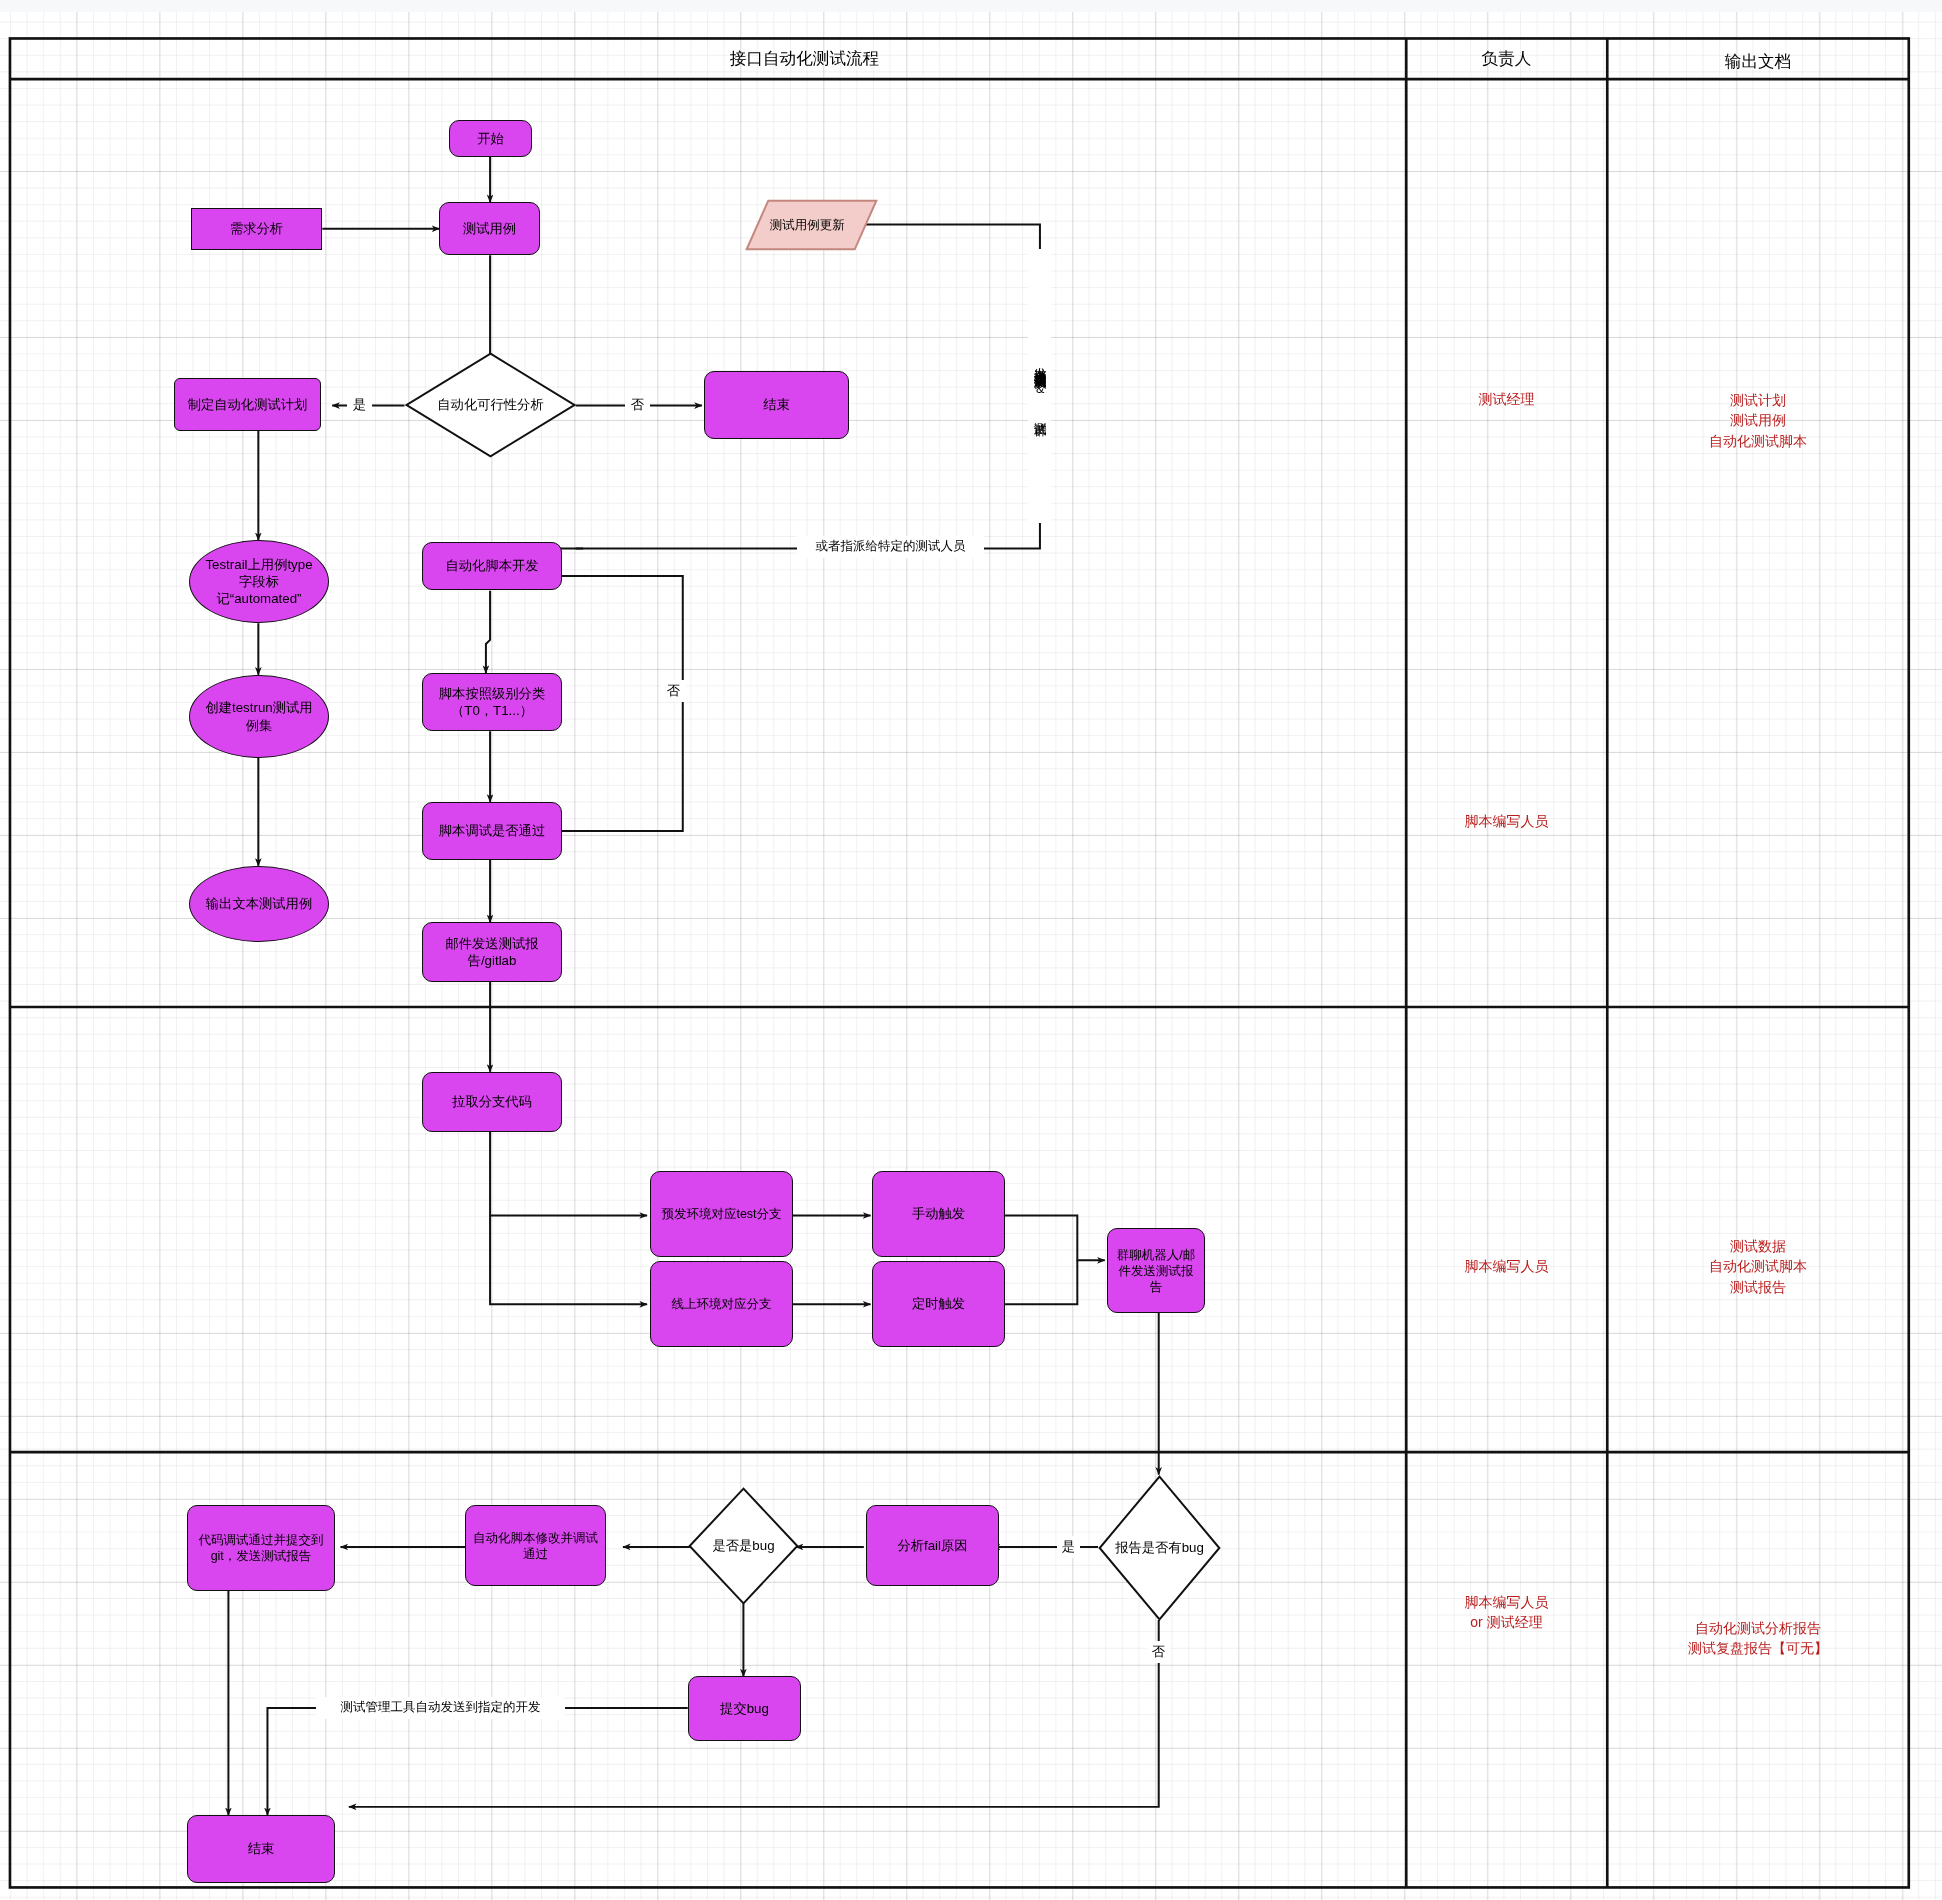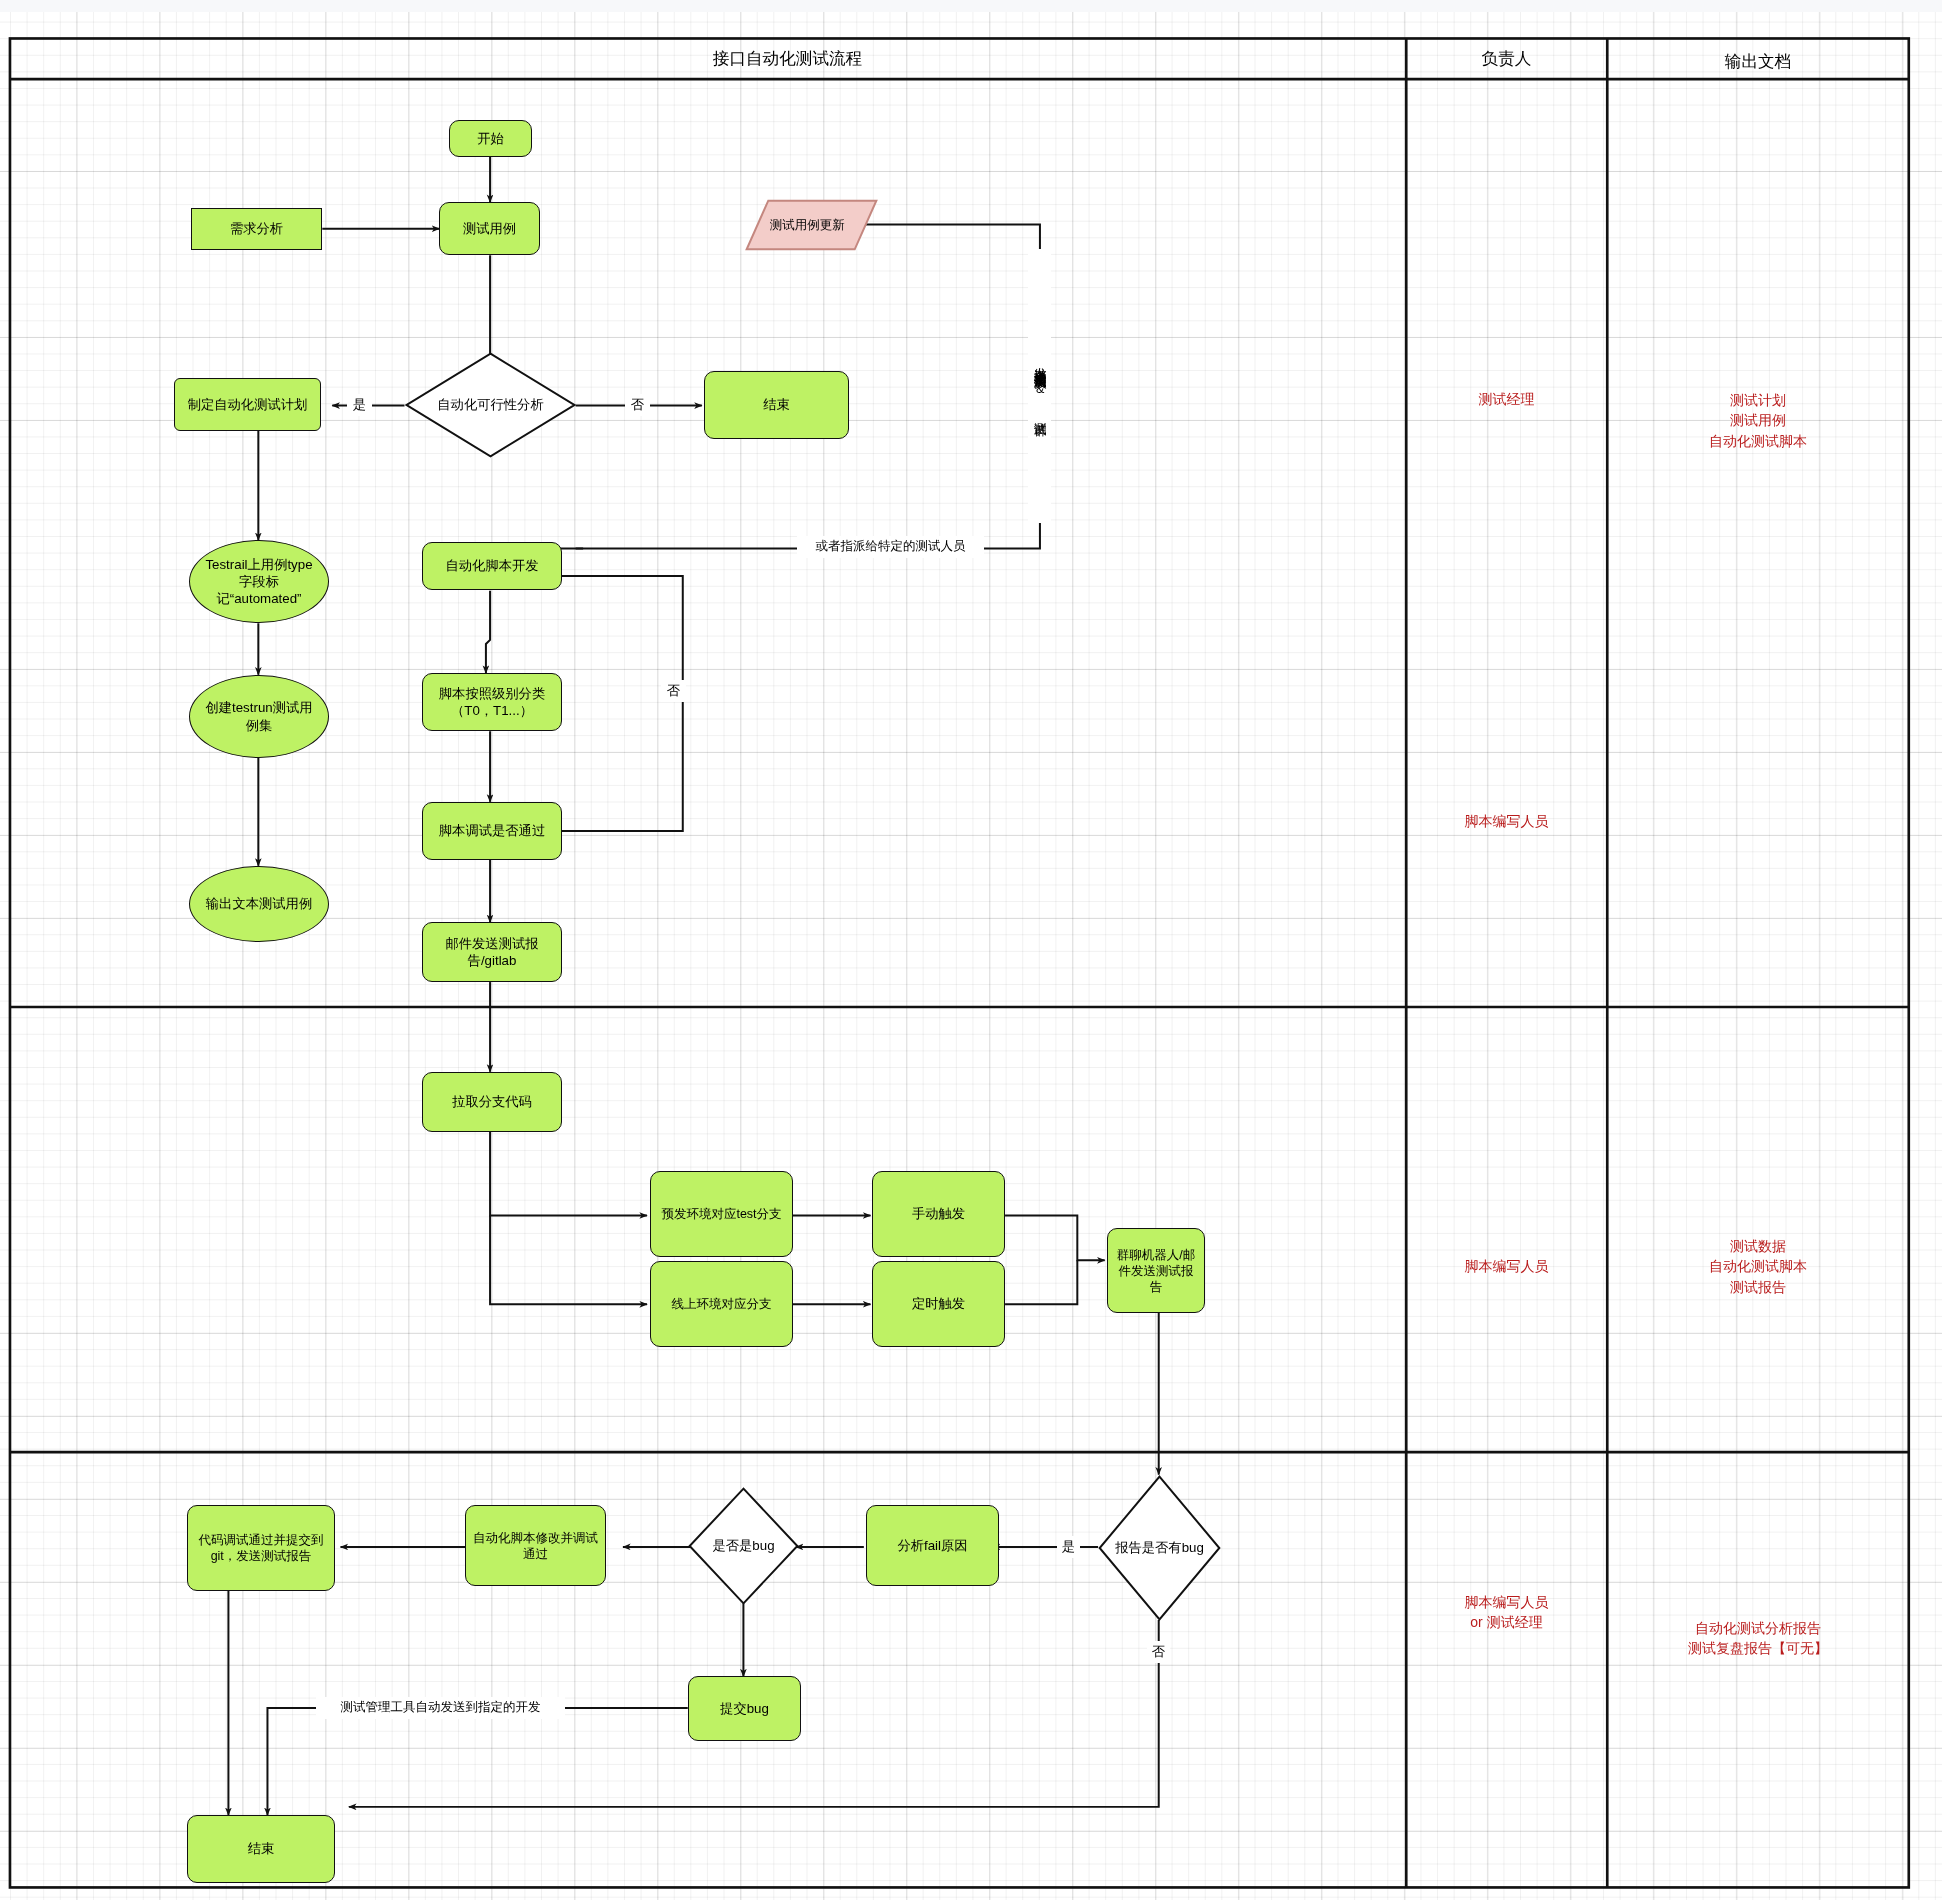--- a/index.html
+++ b/index.html
@@ -20,21 +20,21 @@
       linear-gradient(to bottom, rgba(0,0,0,0.10) 0.8px, transparent 0.8px);
     background-size:16.6px 16.6px,16.6px 16.6px,83px 83px,83px 83px;
     background-position:-6.6px 5px,-6.6px 5px,-6.6px 5px,-6.6px 5px;
   }
   #topstrip{position:absolute;left:0;top:0;width:1942px;height:11.6px;background:#f7f8fa;}
   svg#wires{position:absolute;left:0;top:0;width:1942px;height:1901px;pointer-events:none;}
 
   .node{
     position:absolute;box-sizing:border-box;
     display:flex;align-items:center;justify-content:center;
-    text-align:center;background:#bef264;color:#000;
+    text-align:center;background:#d946ef;color:#000;
     border:1.7px solid #111;line-height:1.28;
     white-space:pre-line;
   }
   .rrect{border-radius:10px;}
   .sqrect{border-radius:0;}
   .ellipse{border-radius:50%;}
   .diamond{border:none;background:transparent;}
   .diamond .dlabel{position:relative;z-index:2;}
   .diamond .dshape{position:absolute;left:0;top:0;width:100%;height:100%;z-index:1;}
   .para{border:none;background:transparent;}
@@ -140,21 +140,21 @@
     <line x1="895" y1="1930" x2="895" y2="2018" marker-end="url(#ah)"></line>
 
     <path d="M828,2056 L322,2056 L322,2185" marker-end="url(#ah)"></path>
 
     <line x1="275" y1="1915" x2="275" y2="2185" marker-end="url(#ah)"></line>
 
     <path d="M1395,1950 L1395,2175 L420,2175" marker-end="url(#ah)"></path>
   </g>
 </svg>
 
-<div class="hdrcell f20" style="left:7px;top:38px;width:1561px;height:41px;border-radius:18px;">接口自动化测试流程</div>
+<div class="hdrcell f20" style="left:24px;top:38px;width:1561px;height:41px;border-radius:18px;">接口自动化测试流程</div>
 <div class="hdrcell f20" style="left:1406px;top:38px;width:201px;height:41px;">负责人</div>
 <div class="hdrcell f20" style="left:1607px;top:38px;width:302px;height:48px;">输出文档</div>
 
 <div class="swimtext f17" style="left:1406px;top:389px;width:201px;">测试经理</div>
 <div class="swimtext f17" style="left:1607px;top:390px;width:302px;">测试计划
 测试用例
 自动化测试脚本</div>
 
 <div class="swimtext f17" style="left:1406px;top:811px;width:201px;">脚本编写人员</div>
 

